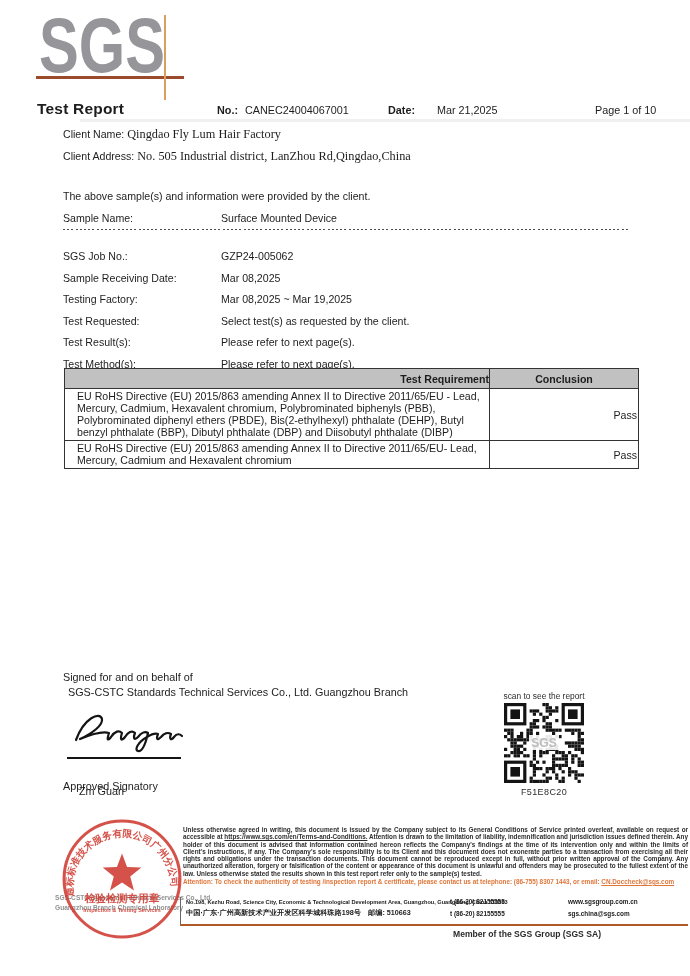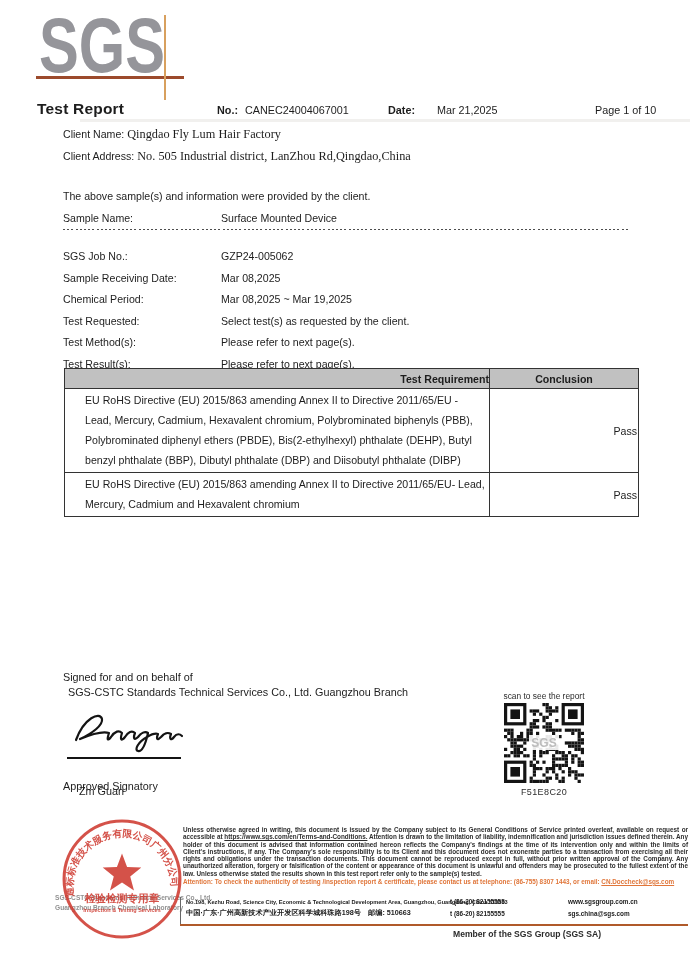--- a/index.html
+++ b/index.html
@@ -20,21 +20,21 @@
   .serif-val{font-family:"Liberation Serif",serif;font-size:12.3px;}
   .det-label{display:inline-block;width:155px;}
   .dashed-sep{height:1.4px;background:repeating-linear-gradient(90deg,#4d4d4d 0 2px,transparent 2px 4.2px);}
 
   
   table.results{border-collapse:collapse;width:565px;table-layout:fixed;}
   table.results th,table.results td{border:1.4px solid #333;font-size:10.6px;vertical-align:middle;}
   table.results th{background:var(--table-header-bg,#c1c1c1);height:17px;font-weight:bold;}
   th.req-h{text-align:right;padding:0 0 0 5px;width:419px;}
   th.conc-h{text-align:center;width:146px;}
-  td.req-c{padding:1px 3px 2px 20px;line-height:20px;}
+  td.req-c{padding:1px 3px 2px 12px;line-height:12px;}
   td.conc-c{text-align:right;}
 
   
   .sig-underline{height:1.8px;background:#141414;}
   .sig-text{font-size:10.8px;line-height:17px;}
 
   
   .qr-wrap{width:84px;text-align:center;}
   .qr-cap{font-size:8.4px;color:#2d2d2d;white-space:nowrap;}
   .qr-code-text{font-size:9px;color:#2d2d2d;letter-spacing:.4px;}
@@ -103,33 +103,33 @@
   <div class="abs" style="left:63px;top:246px;">
     <div class="row-line">
       <span class="det-label">SGS Job No.:</span>
       <span>GZP24-005062</span>
     </div>
     <div class="row-line">
       <span class="det-label">Sample Receiving Date:</span>
       <span>Mar 08,2025</span>
     </div>
     <div class="row-line">
-      <span class="det-label">Chemical Period:</span>
+      <span class="det-label">Testing Factory:</span>
       <span>Mar 08,2025 ~ Mar 19,2025</span>
     </div>
     <div class="row-line">
       <span class="det-label">Test Requested:</span>
       <span>Select test(s) as requested by the client.</span>
     </div>
     <div class="row-line">
+      <span class="det-label">Test Result(s):</span>
+      <span>Please refer to next page(s).</span>
+    </div>
+    <div class="row-line">
       <span class="det-label">Test Method(s):</span>
-      <span>Please refer to next page(s).</span>
-    </div>
-    <div class="row-line">
-      <span class="det-label">Test Result(s):</span>
       <span>Please refer to next page(s).</span>
     </div>
   </div>
 
   <table class="results abs" style="left:64px;top:368px;">
     <tbody>
         <tr>
       <th class="req-h">Test Requirement</th>
       <th class="conc-h">Conclusion</th>
     </tr>

